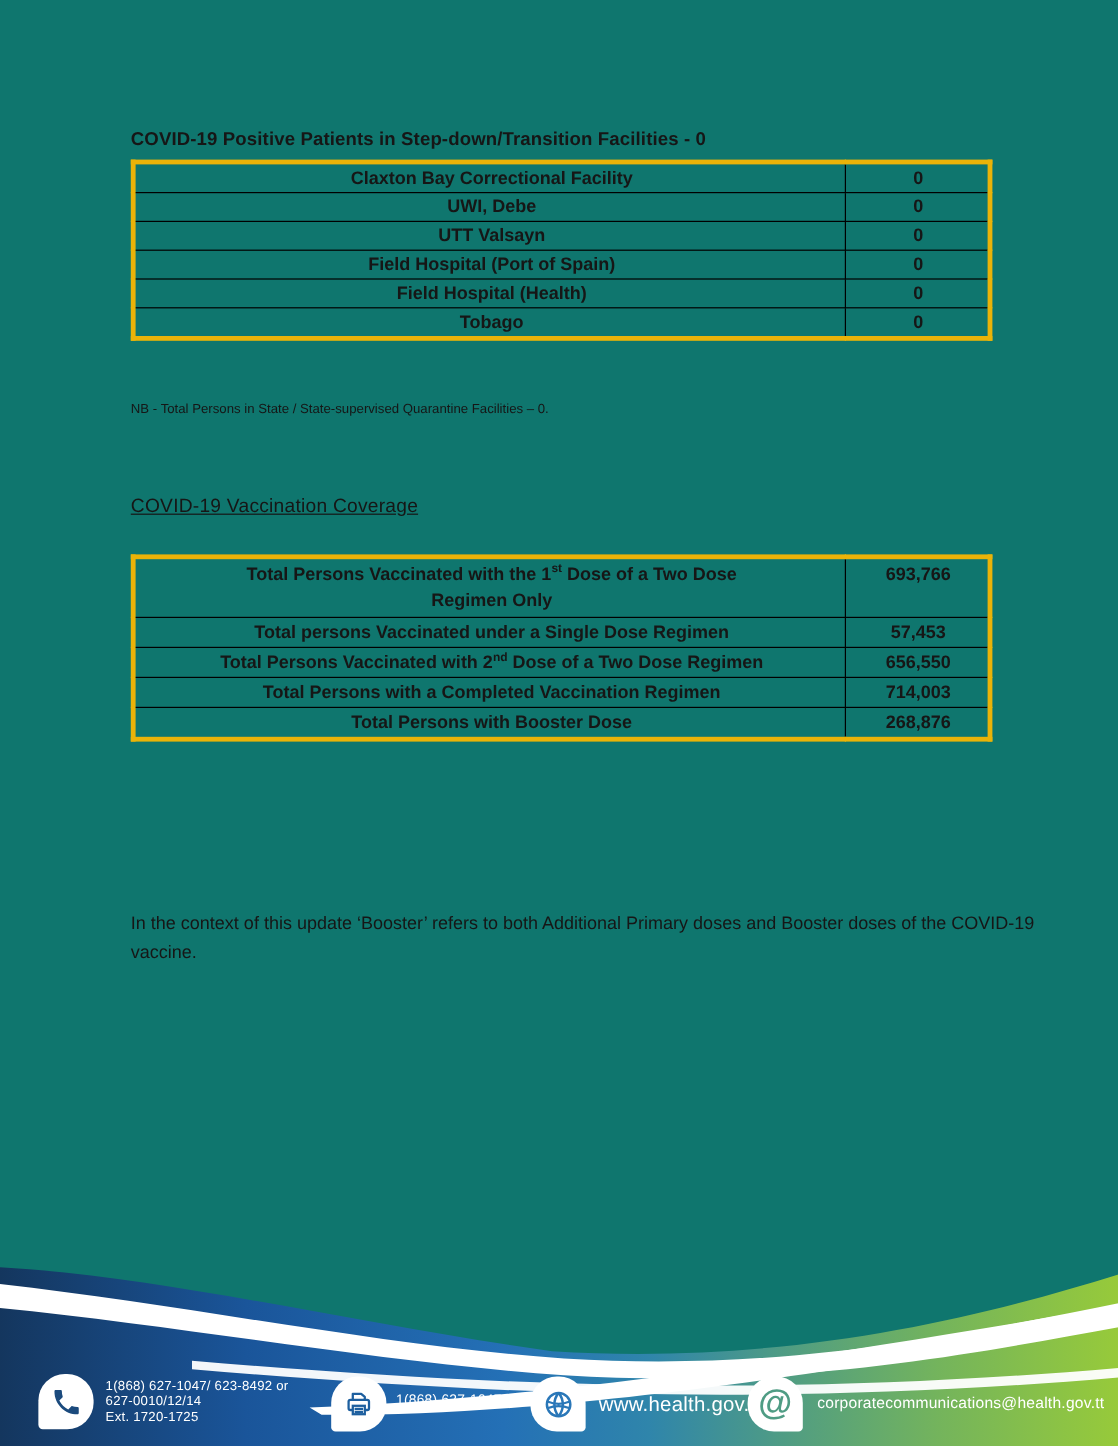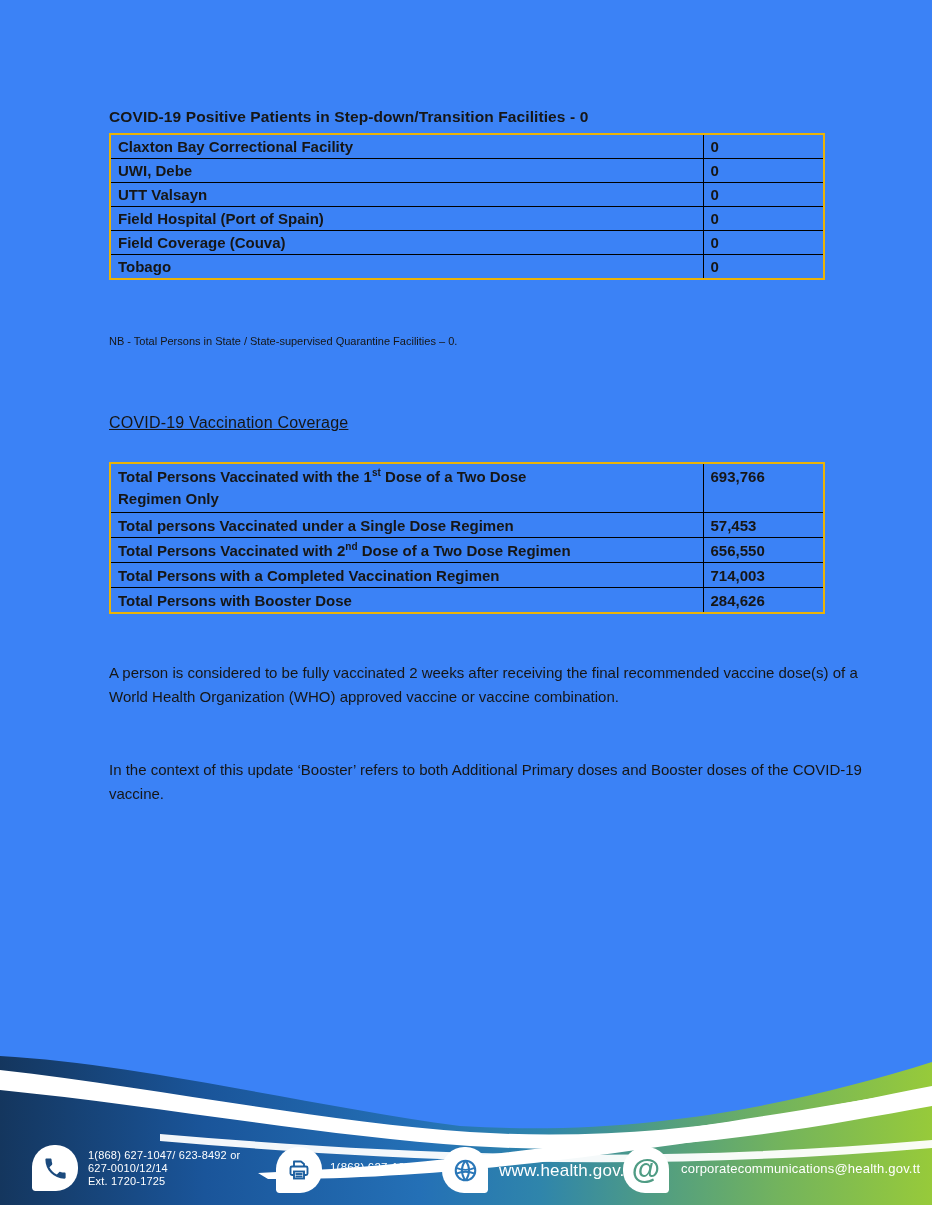--- a/index.html
+++ b/index.html
@@ -1,36 +1,37 @@
 <!DOCTYPE html>
 <html><head>
 <meta charset="utf-8">
 <style>
   html,body{margin:0;padding:0;background:#e8e8e8;}
   .doc{
-    position:relative;width:932px;height:1205px;margin:0 auto;background:#3b82f6;
+    position:relative;width:932px;height:1205px;margin:0 auto;background:#0f766e;
     font-family:"Liberation Sans","DejaVu Sans",sans-serif;color:#161616;overflow:hidden;
   }
   
   .h1{
     position:absolute;top:108px;left:109px;margin:0;
     font-size:15.5px;font-weight:bold;letter-spacing:.1px;
   }
   .nb{position:absolute;top:335px;left:109px;margin:0;font-size:11px;}
   .h2{
     position:absolute;top:414px;left:109px;margin:0;
     font-size:16px;font-weight:normal;text-decoration:underline;letter-spacing:.2px;
   }
   .para{position:absolute;left:109px;width:760px;margin:0;font-size:15px;line-height:23.5px;white-space:pre-wrap;}
   .para1{top:661px;}
   .para2{top:758px;}
   
   table.dt{
     position:absolute;left:109px;width:714px;border-collapse:collapse;table-layout:fixed;
-    border:2px solid #eab308;
+    border:4px solid #eab308;
+    text-align:center;
   }
   table.t1{top:133px;}
   table.t2{top:462px;}
   .dt td{
     border:1.7px solid #000;font-size:15px;font-weight:bold;
     padding:1px 4px 0 7px;vertical-align:middle;line-height:22px;white-space:pre-wrap;
     overflow:hidden;
   }
   .dt col.c-label{width:593px;}
   .dt col.c-value{width:121px;}
@@ -81,21 +82,21 @@
       </tr>
       <tr>
         <td>UTT Valsayn</td>
         <td>0</td>
       </tr>
       <tr>
         <td>Field Hospital (Port of Spain)</td>
         <td>0</td>
       </tr>
       <tr>
-        <td>Field Coverage (Couva)</td>
+        <td>Field Hospital (Health)</td>
         <td>0</td>
       </tr>
       <tr>
         <td>Tobago</td>
         <td>0</td>
       </tr>
     </tbody>
   </table>
 
   <p class="nb">NB - Total Persons in State / State-supervised Quarantine Facilities – 0.</p>
@@ -120,26 +121,25 @@
       <tr>
         <td><span>Total Persons Vaccinated with 2</span><sup>nd</sup><span> Dose of a Two Dose Regimen</span></td>
         <td>656,550</td>
       </tr>
       <tr>
         <td><span>Total Persons with a Completed Vaccination Regimen</span><sup></sup><span></span></td>
         <td>714,003</td>
       </tr>
       <tr>
         <td><span>Total Persons with Booster Dose</span><sup></sup><span></span></td>
-        <td>284,626</td>
+        <td>268,876</td>
       </tr>
     </tbody>
   </table>
 
-  <p class="para para1">A person is considered to be fully vaccinated 2 weeks after receiving the final recommended vaccine dose(s) of a  World Health Organization (WHO) approved vaccine or vaccine combination.</p>
   <p class="para para2">In the context of this update ‘Booster’ refers to both Additional Primary doses and Booster doses of the COVID-19 vaccine.</p>
 
   <svg class="wave" viewBox="0 0 932 175" preserveAspectRatio="none" aria-hidden="true">
     <defs>
       <linearGradient id="waveGrad" x1="0" y1="0" x2="1" y2="0">
         <stop offset="0" stop-color="#14365e"></stop>
         <stop offset="0.22" stop-color="#1a559a"></stop>
         <stop offset="0.45" stop-color="#2470b6"></stop>
         <stop offset="0.58" stop-color="#2f85ab"></stop>
         <stop offset="0.70" stop-color="#4f9c84"></stop>

